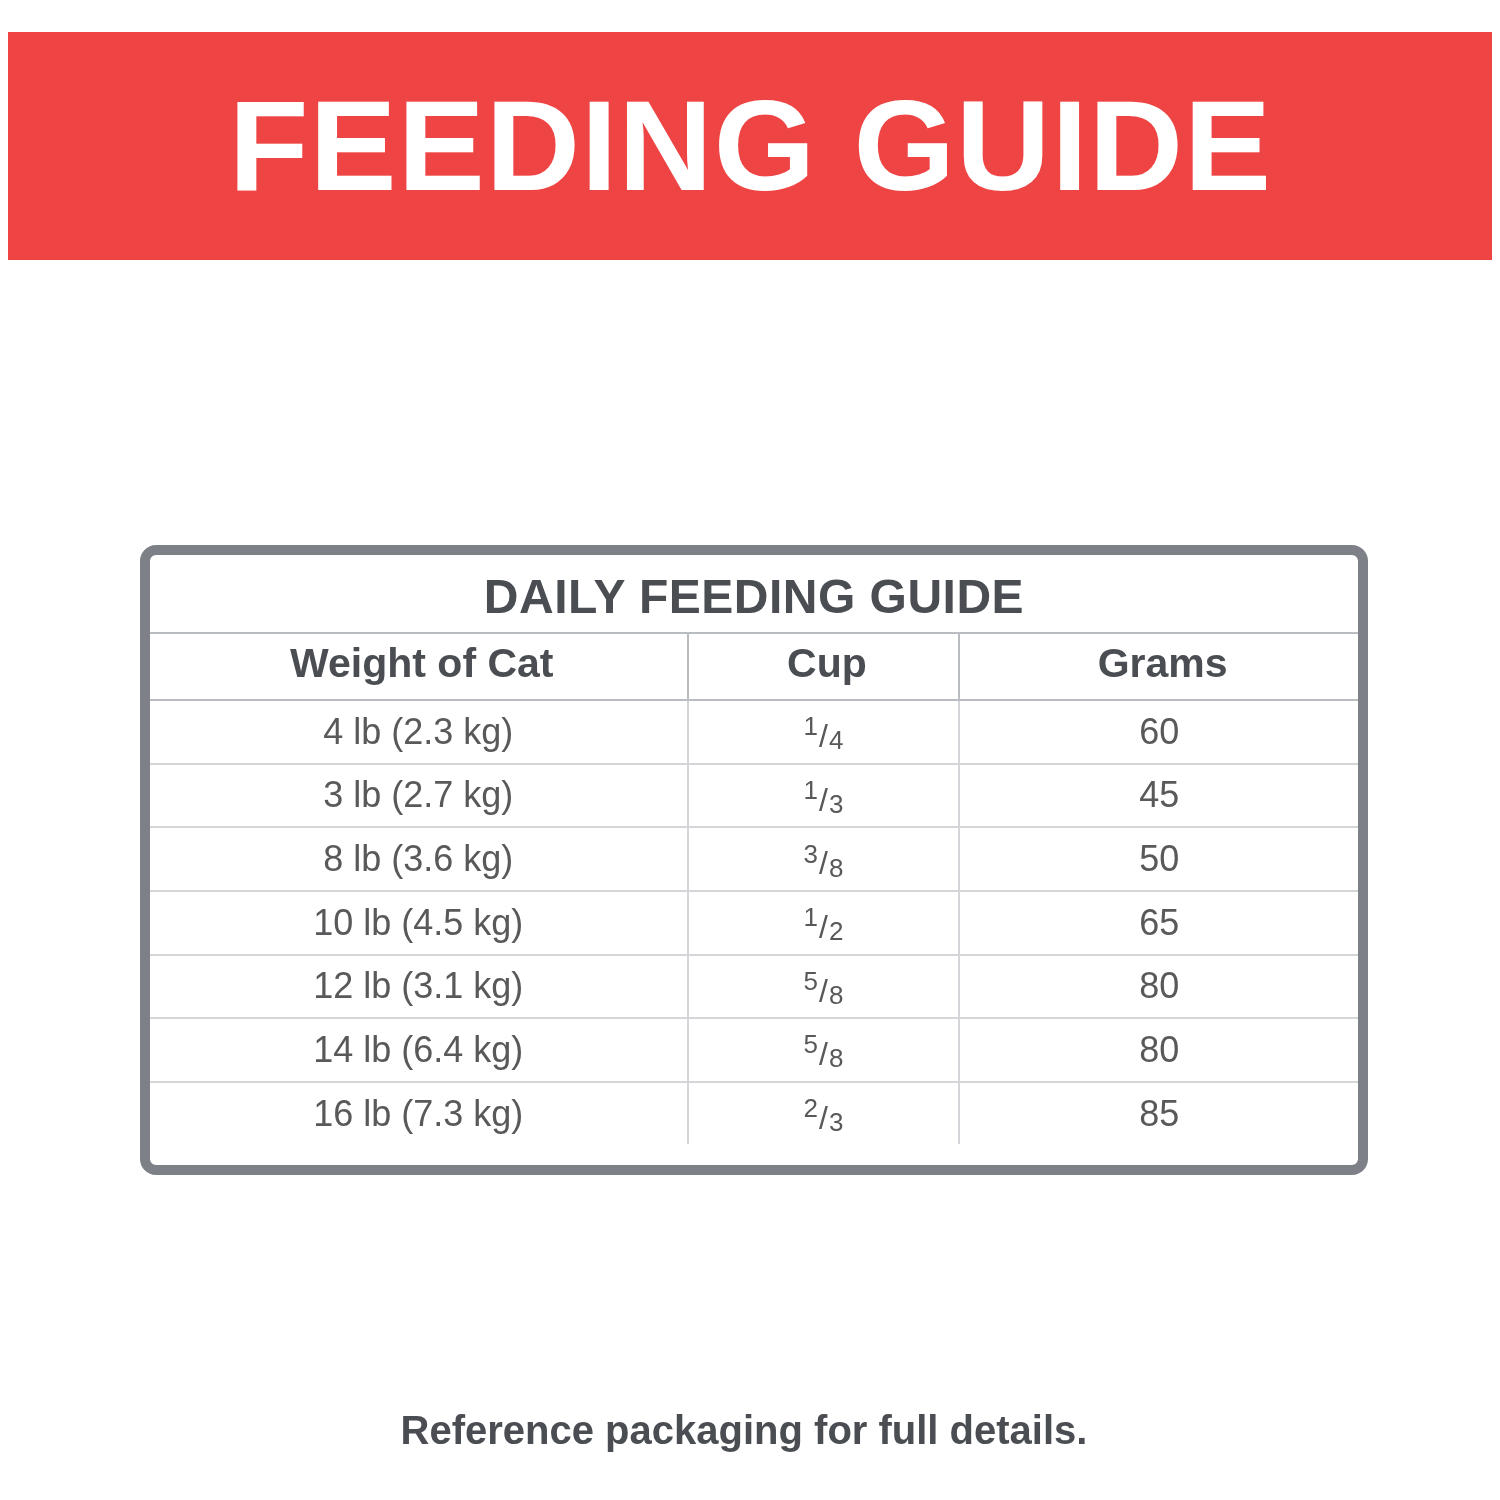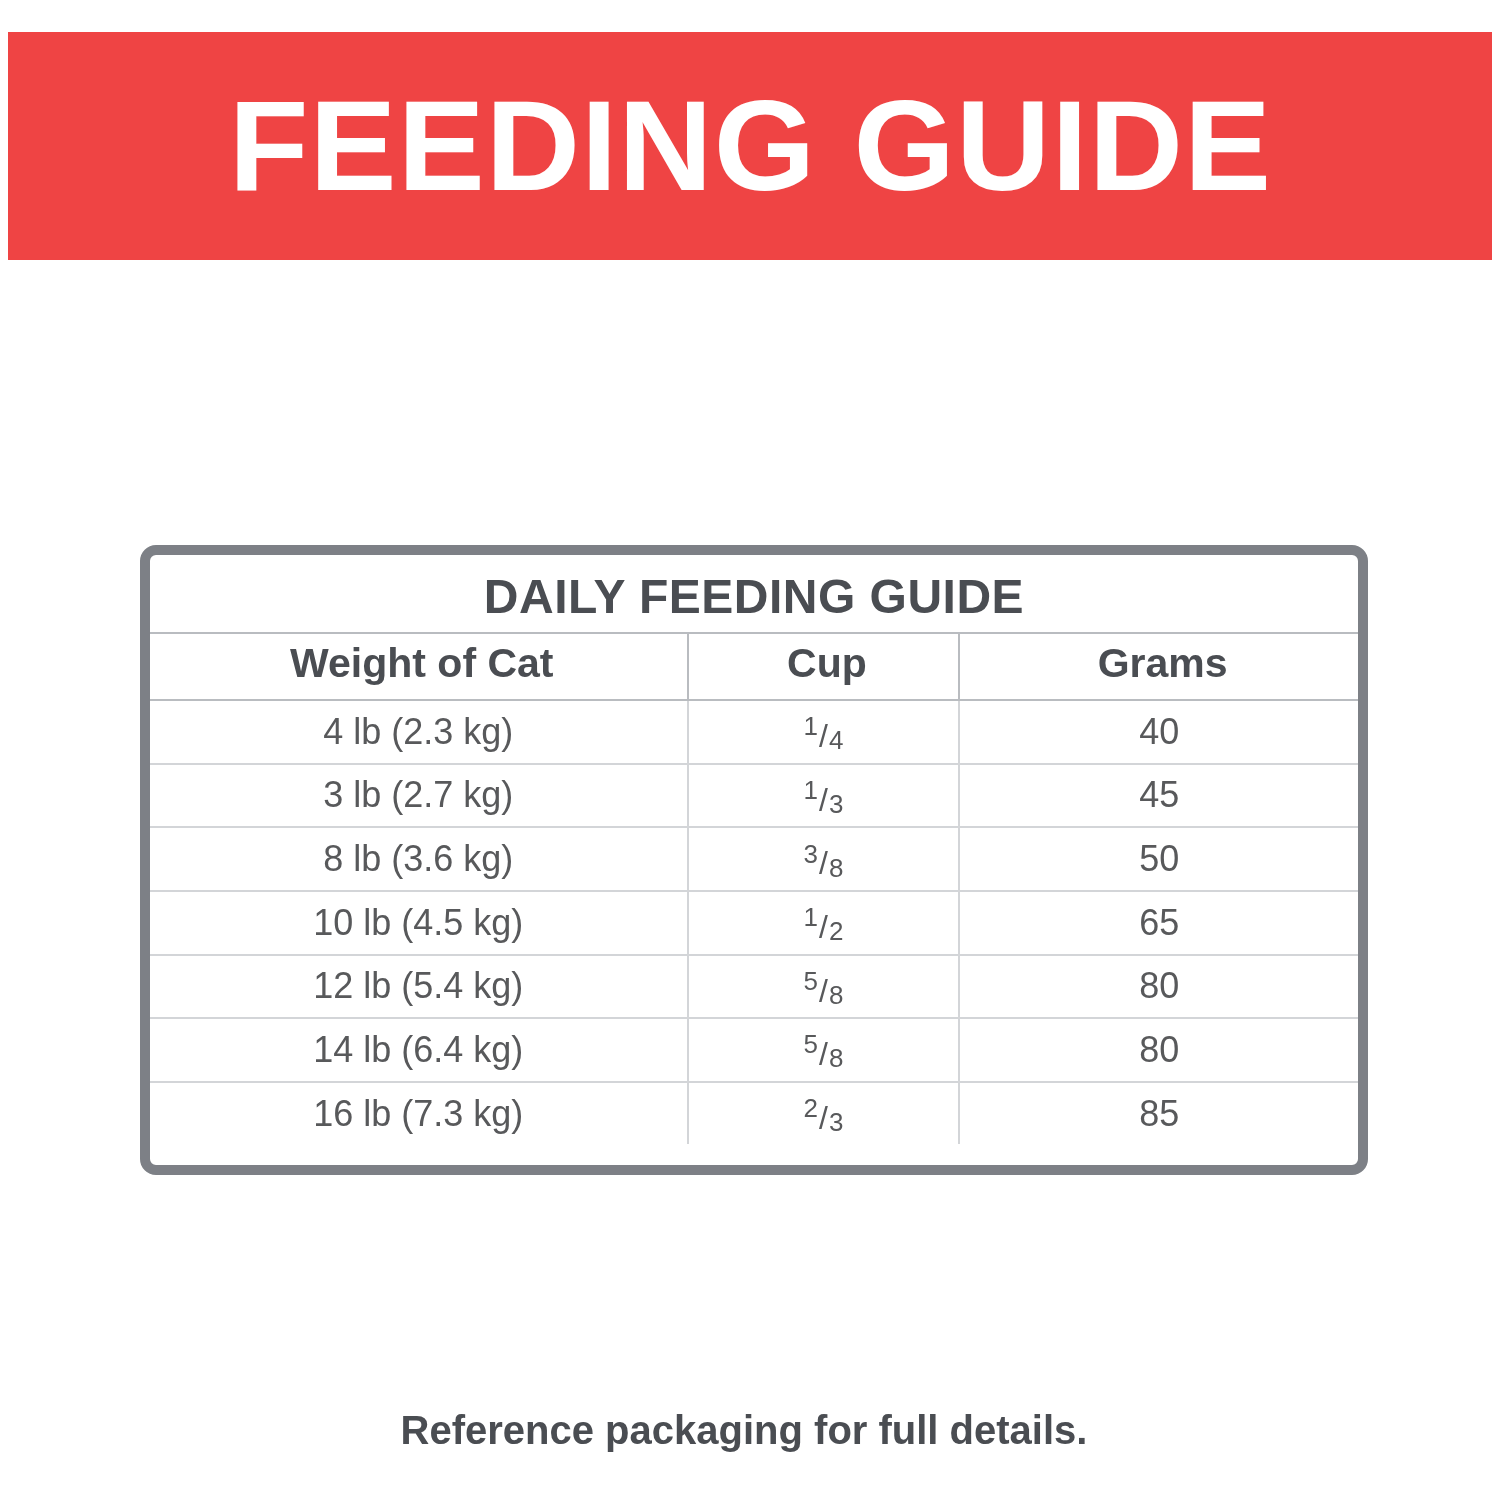--- a/index.html
+++ b/index.html
@@ -146,39 +146,39 @@
         <tr>
           <th>Weight of Cat</th>
           <th class="sep-l">Cup</th>
           <th class="sep-l">Grams</th>
         </tr>
       </thead>
       <tbody>
         <tr>
           <td>4 lb (2.3 kg)</td>
           <td class="sep-l"><span class="frac"><span class="num">1</span><span class="bar">/</span><span class="den">4</span></span></td>
-          <td class="sep-l">40</td>
+          <td class="sep-l">60</td>
         </tr>
         <tr>
           <td>3 lb (2.7 kg)</td>
           <td class="sep-l"><span class="frac"><span class="num">1</span><span class="bar">/</span><span class="den">3</span></span></td>
           <td class="sep-l">45</td>
         </tr>
         <tr>
           <td>8 lb (3.6 kg)</td>
           <td class="sep-l"><span class="frac"><span class="num">3</span><span class="bar">/</span><span class="den">8</span></span></td>
           <td class="sep-l">50</td>
         </tr>
         <tr>
           <td>10 lb (4.5 kg)</td>
           <td class="sep-l"><span class="frac"><span class="num">1</span><span class="bar">/</span><span class="den">2</span></span></td>
           <td class="sep-l">65</td>
         </tr>
         <tr>
-          <td>12 lb (5.4 kg)</td>
+          <td>12 lb (3.1 kg)</td>
           <td class="sep-l"><span class="frac"><span class="num">5</span><span class="bar">/</span><span class="den">8</span></span></td>
           <td class="sep-l">80</td>
         </tr>
         <tr>
           <td>14 lb (6.4 kg)</td>
           <td class="sep-l"><span class="frac"><span class="num">5</span><span class="bar">/</span><span class="den">8</span></span></td>
           <td class="sep-l">80</td>
         </tr>
         <tr>
           <td>16 lb (7.3 kg)</td>

